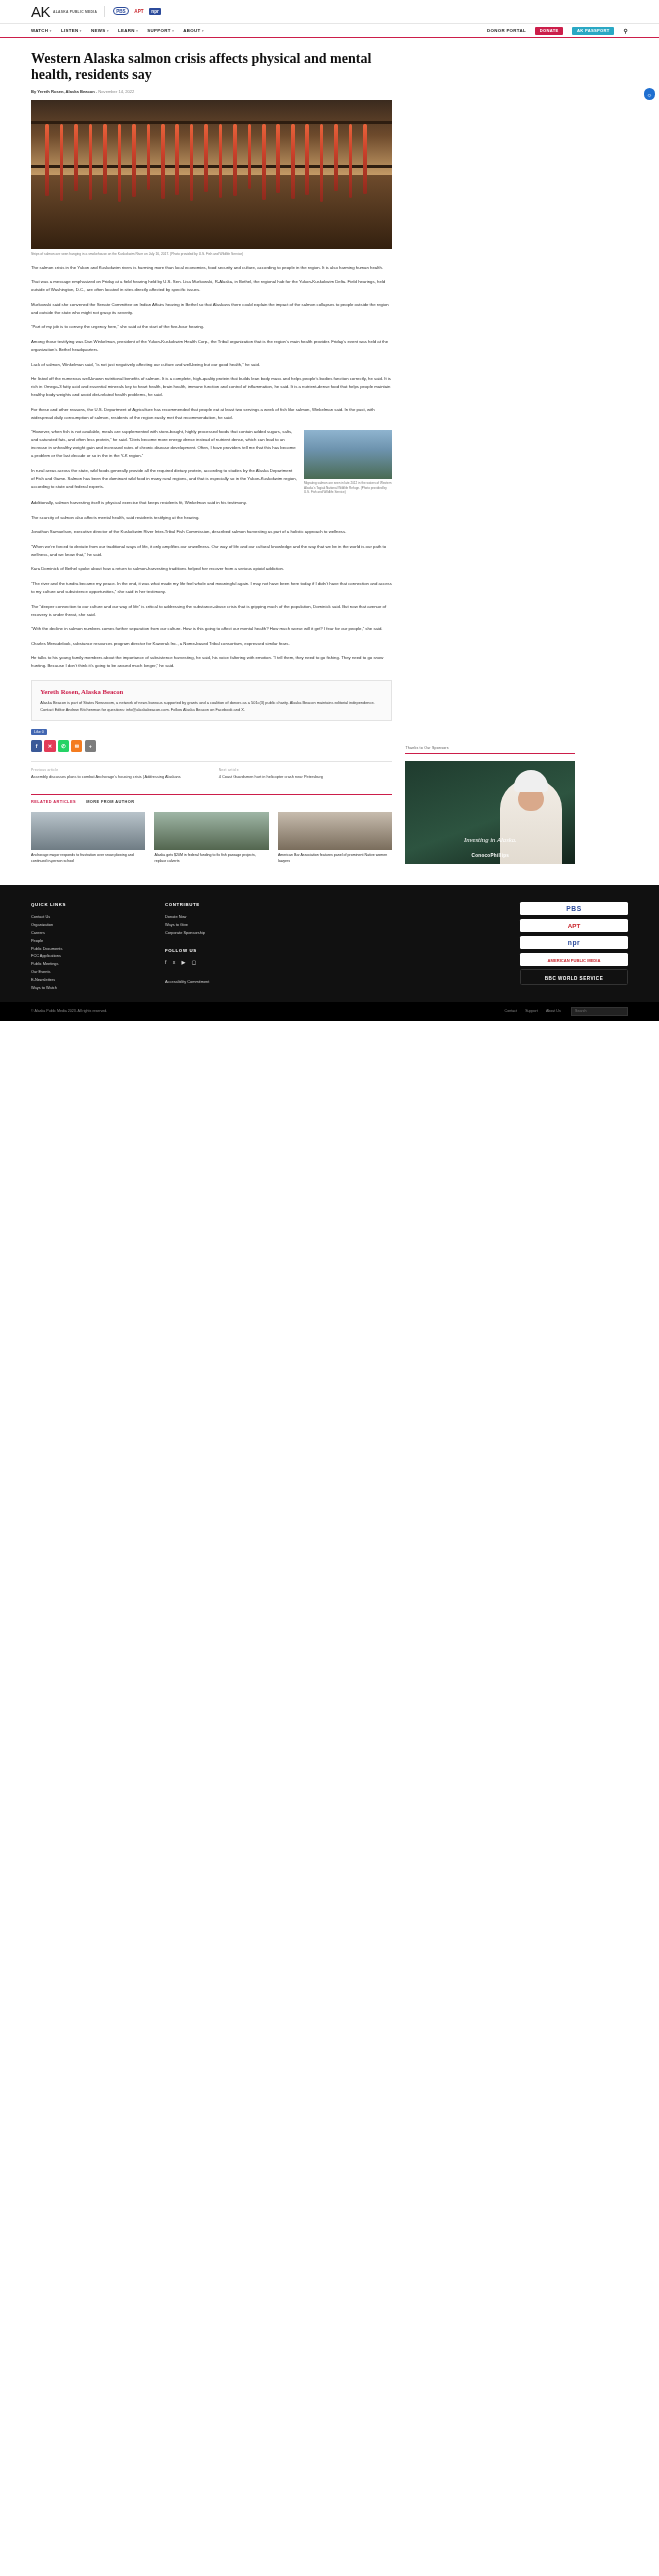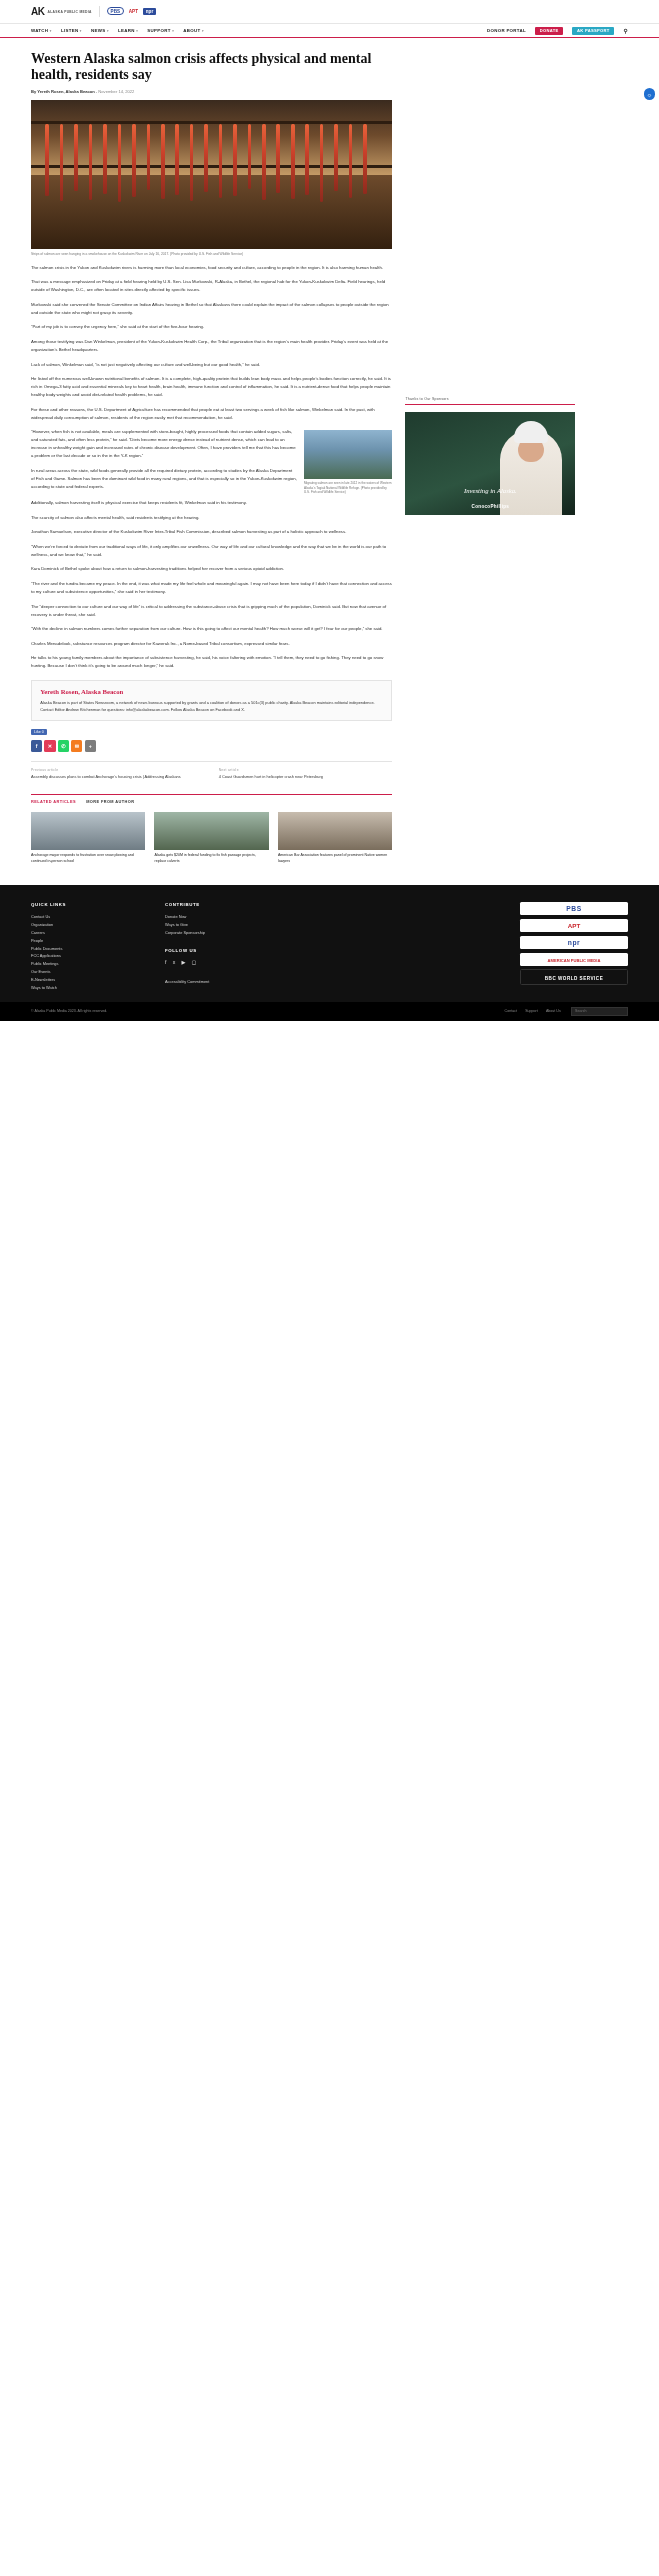--- a/index.html
+++ b/index.html
@@ -21,22 +21,22 @@
     align-items:center;
     padding:0 31px;
   }
   .logo {
     display:flex;
     align-items:center;
     gap:3.1px;
   }
   .logo-mark {
     font-family:"Liberation Sans", sans-serif;
-    font-weight:bold;
-    font-size:10px;
+    font-weight:normal;
+    font-size:15px;
     color:#1b1b1b;
     letter-spacing:-0.5px;
     line-height:1;
   }
   .logo-sub {
     font-size:3.3px;
     color:#555;
     letter-spacing:0.3px;
     font-weight:bold;
   }
@@ -97,21 +97,21 @@
     font-size:4.1px; font-weight:bold; letter-spacing:0.3px;
   }
   .search-ic { color:#222; font-size:5.7px; }
 
   
   .wrap {
     width:659px;
     padding:9.3px 31px 0 31px;
     display:flex;
     gap:13.4px;
-    align-items:center;
+    align-items:flex-end;
   }
   .article { width:361px; }
   .sidebar { width:170px; }
 
   h1.title {
     font-family:"Liberation Serif", serif;
     font-size:14px;
     line-height:1.18;
     margin:3.1px 0 5.2px 0;
     color:#111;

